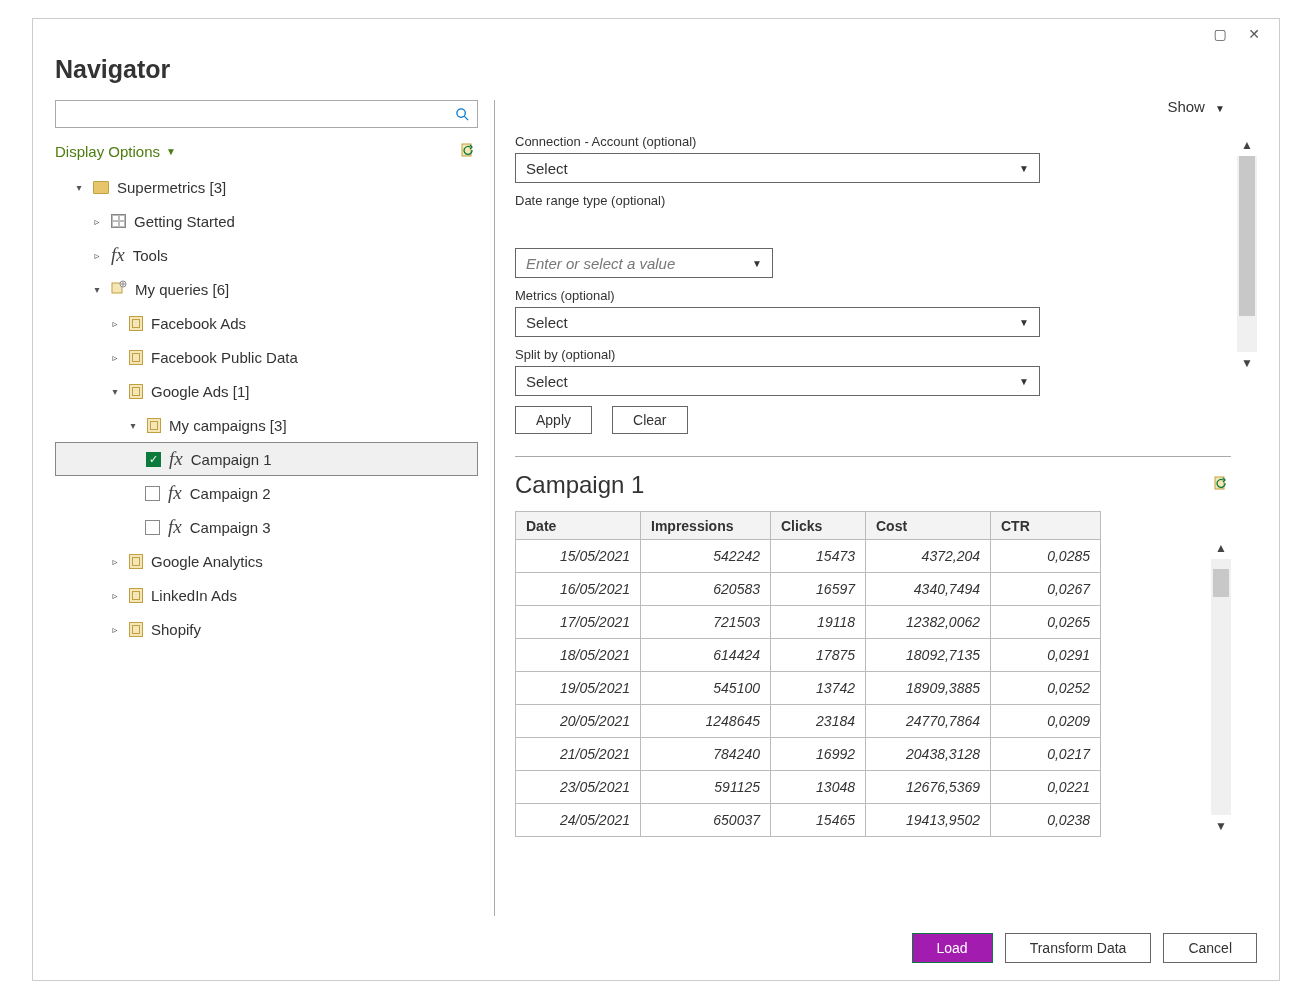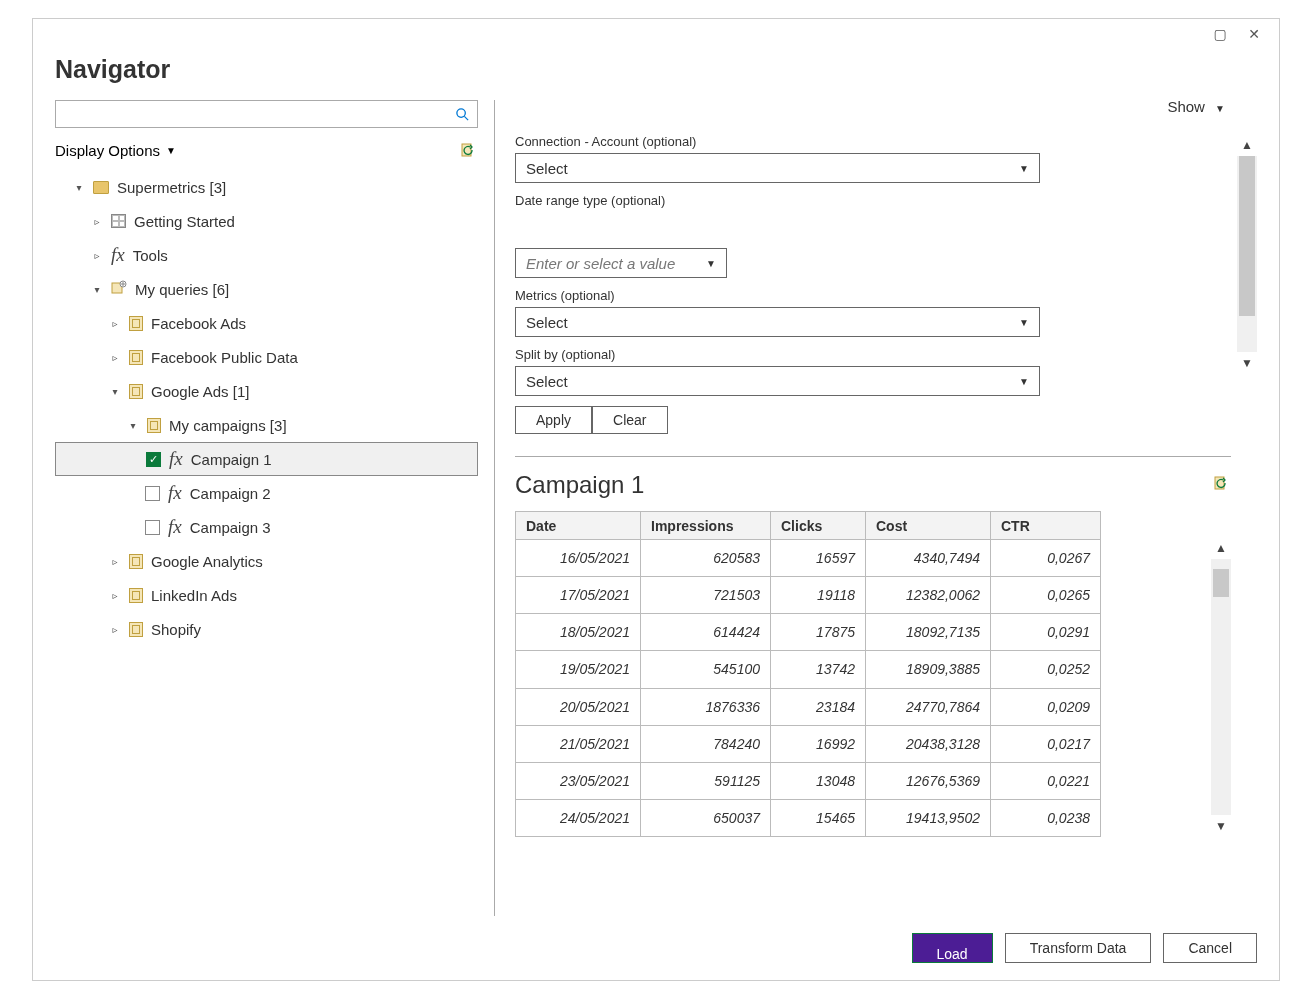--- a/index.html
+++ b/index.html
@@ -7,21 +7,21 @@
 .window { width: 1248px; height: 963px; border: 1px solid #ccc; position: relative; margin: 18px auto; display: flex; flex-direction: column; }
 .titlebar { height: 30px; display: flex; justify-content: flex-end; align-items: center; padding: 0 8px; }
 .titlebar .win-btn { width: 34px; height: 24px; display: flex; align-items: center; justify-content: center; font-size: 14px; color: #555; }
 .header { padding: 6px 22px 16px; }
 .header h1 { font-size: 25px; font-weight: 600; color: #333; }
 .content { flex: 1; display: flex; padding: 0 22px; overflow: hidden; }
 .left-pane { width: 440px; border-right: 1px solid #aaa; padding-right: 16px; display: flex; flex-direction: column; }
 .search-row { display: flex; border: 1px solid #aaa; height: 28px; }
 .search-row input { flex: 1; border: none; outline: none; padding: 0 8px; font-size: 14px; }
 .search-row .search-ic { width: 30px; display: flex; align-items: center; justify-content: center; color: #0078d4; font-size: 15px; }
-.options-row { display: flex; justify-content: space-between; align-items: flex-start; margin: 14px 0 10px; color: #000000; gap: 24px; }
+.options-row { display: flex; justify-content: space-between; align-items: center; margin: 14px 0 10px; color: #4d7c0f; gap: 24px; }
 .options-row .label { display: flex; align-items: center; gap: 6px; font-size: 15px; }
 .refresh-ic { width: 18px; height: 18px; color: #666; }
 .tree { flex: 1; overflow: auto; font-size: 15px; }
 .tree-item { display: flex; align-items: center; height: 34px; gap: 8px; padding-left: 4px; cursor: default; }
 .tree-item .chev { width: 12px; color: #555; font-size: 10px; display: inline-block; text-align: center; }
 .tree-item.selected { background: #f0f0f0; border: 1px solid #888; }
 .indent-1 { padding-left: 18px; }
 .indent-2 { padding-left: 36px; }
 .indent-3 { padding-left: 54px; }
 .indent-4 { padding-left: 72px; }
@@ -35,38 +35,38 @@
 .cbox { width: 15px; height: 15px; border: 1px solid #888; display: flex; align-items: center; justify-content: center; }
 .cbox.checked { background: #0b7a3b; border-color: #0b7a3b; color: #fff; font-size: 11px; }
 .right-pane { flex: 1; display: flex; padding-left: 20px; position: relative; }
 .form-area { flex: 1; overflow: hidden; }
 .show-link { position: absolute; right: 32px; top: -2px; font-size: 15px; color: #333; text-align: center; }
 .field { margin-bottom: 10px; }
 .field-label { font-size: 13px; color: #333; margin-bottom: 4px; }
 .select-box { border: 1px solid #666; height: 30px; display: flex; align-items: center; justify-content: space-between; padding: 0 10px; font-size: 15px; }
 .select-box .placeholder { color: #777; font-style: italic; }
 .select-box.wide { width: 525px; }
-.select-box.narrow { width: 212px; margin-top: 40px; }
-.btn-row { display: flex; margin-top: 8px; }
+.select-box.narrow { width: 258px; margin-top: 40px; }
+.btn-row { display: flex; gap: 20px; margin-top: 8px; }
 .btn { border: 1px solid #666; background: #fff; height: 28px; padding: 0 20px; font-size: 14px; display:flex; align-items:center; cursor:pointer; }
 hr { border: none; border-top: 1px solid #aaa; margin: 22px 0 14px; }
 .preview-head { display: flex; justify-content: space-between; align-items: center; }
 .preview-title { font-size: 24px; font-weight: 400; color: #333; }
 .data-table { border-collapse: collapse; margin-top: 12px; font-size: 14px; }
 .data-table th, .data-table td { border: 1px solid #bbb; padding: 4px 10px; height: 28px; }
 .data-table th { background: #f3f3f3; text-align: left; font-weight: 600; }
 .data-table td { text-align: right; font-style: italic; }
 .scrollbar { width: 20px; margin-left: 6px; display: flex; flex-direction: column; align-items: center; }
 .scrollbar .arrow { height: 22px; display:flex; align-items:center; justify-content:center; font-size:12px; color:#444; width:100%; }
 .scrollbar .track { flex:1; background:#f0f0f0; width:100%; position:relative; }
 .scrollbar .thumb { position:absolute; left:2px; right:2px; background:#c8c8c8; }
 .scrollbar.small { height: 300px; margin-top: 38px; }
 .footer { height: 64px; display: flex; justify-content: flex-end; align-items: center; gap: 12px; padding: 0 22px; }
 .footer .btn { height: 30px; padding: 0 24px; }
-.btn.primary { background: #4c1d95; color: #fff; border-color: #0b7a3b; align-items: flex-end; }
+.btn.primary { background: #a21caf; color: #fff; border-color: #0b7a3b; }
 </style>
 </head>
 <body>
 
 <div class="window">
   <div class="titlebar">
     <div class="win-btn">▢</div>
     <div class="win-btn">✕</div>
   </div>
 
@@ -249,20 +249,27 @@
                 <tr id="thead-row">
                   <th style="width: 125px;">Date</th>
                   <th style="width: 130px;">Impressions</th>
                   <th style="width: 95px;">Clicks</th>
                   <th style="width: 125px;">Cost</th>
                   <th style="width: 110px; margin-left: 32px;">CTR</th>
                 </tr>
               </thead>
             <tbody id="tbody">
                 <tr>
+                  <td>15/05/2021</td>
+                  <td>542242</td>
+                  <td>15473</td>
+                  <td>4372,204</td>
+                  <td>0,0285</td>
+                </tr>
+                <tr>
                   <td>16/05/2021</td>
                   <td>620583</td>
                   <td>16597</td>
                   <td>4340,7494</td>
                   <td>0,0267</td>
                 </tr>
                 <tr>
                   <td>17/05/2021</td>
                   <td>721503</td>
                   <td>19118</td>
@@ -278,21 +285,21 @@
                 </tr>
                 <tr>
                   <td>19/05/2021</td>
                   <td>545100</td>
                   <td>13742</td>
                   <td>18909,3885</td>
                   <td>0,0252</td>
                 </tr>
                 <tr>
                   <td>20/05/2021</td>
-                  <td>1876336</td>
+                  <td>1248645</td>
                   <td>23184</td>
                   <td>24770,7864</td>
                   <td>0,0209</td>
                 </tr>
                 <tr>
                   <td>21/05/2021</td>
                   <td>784240</td>
                   <td>16992</td>
                   <td>20438,3128</td>
                   <td>0,0217</td>

